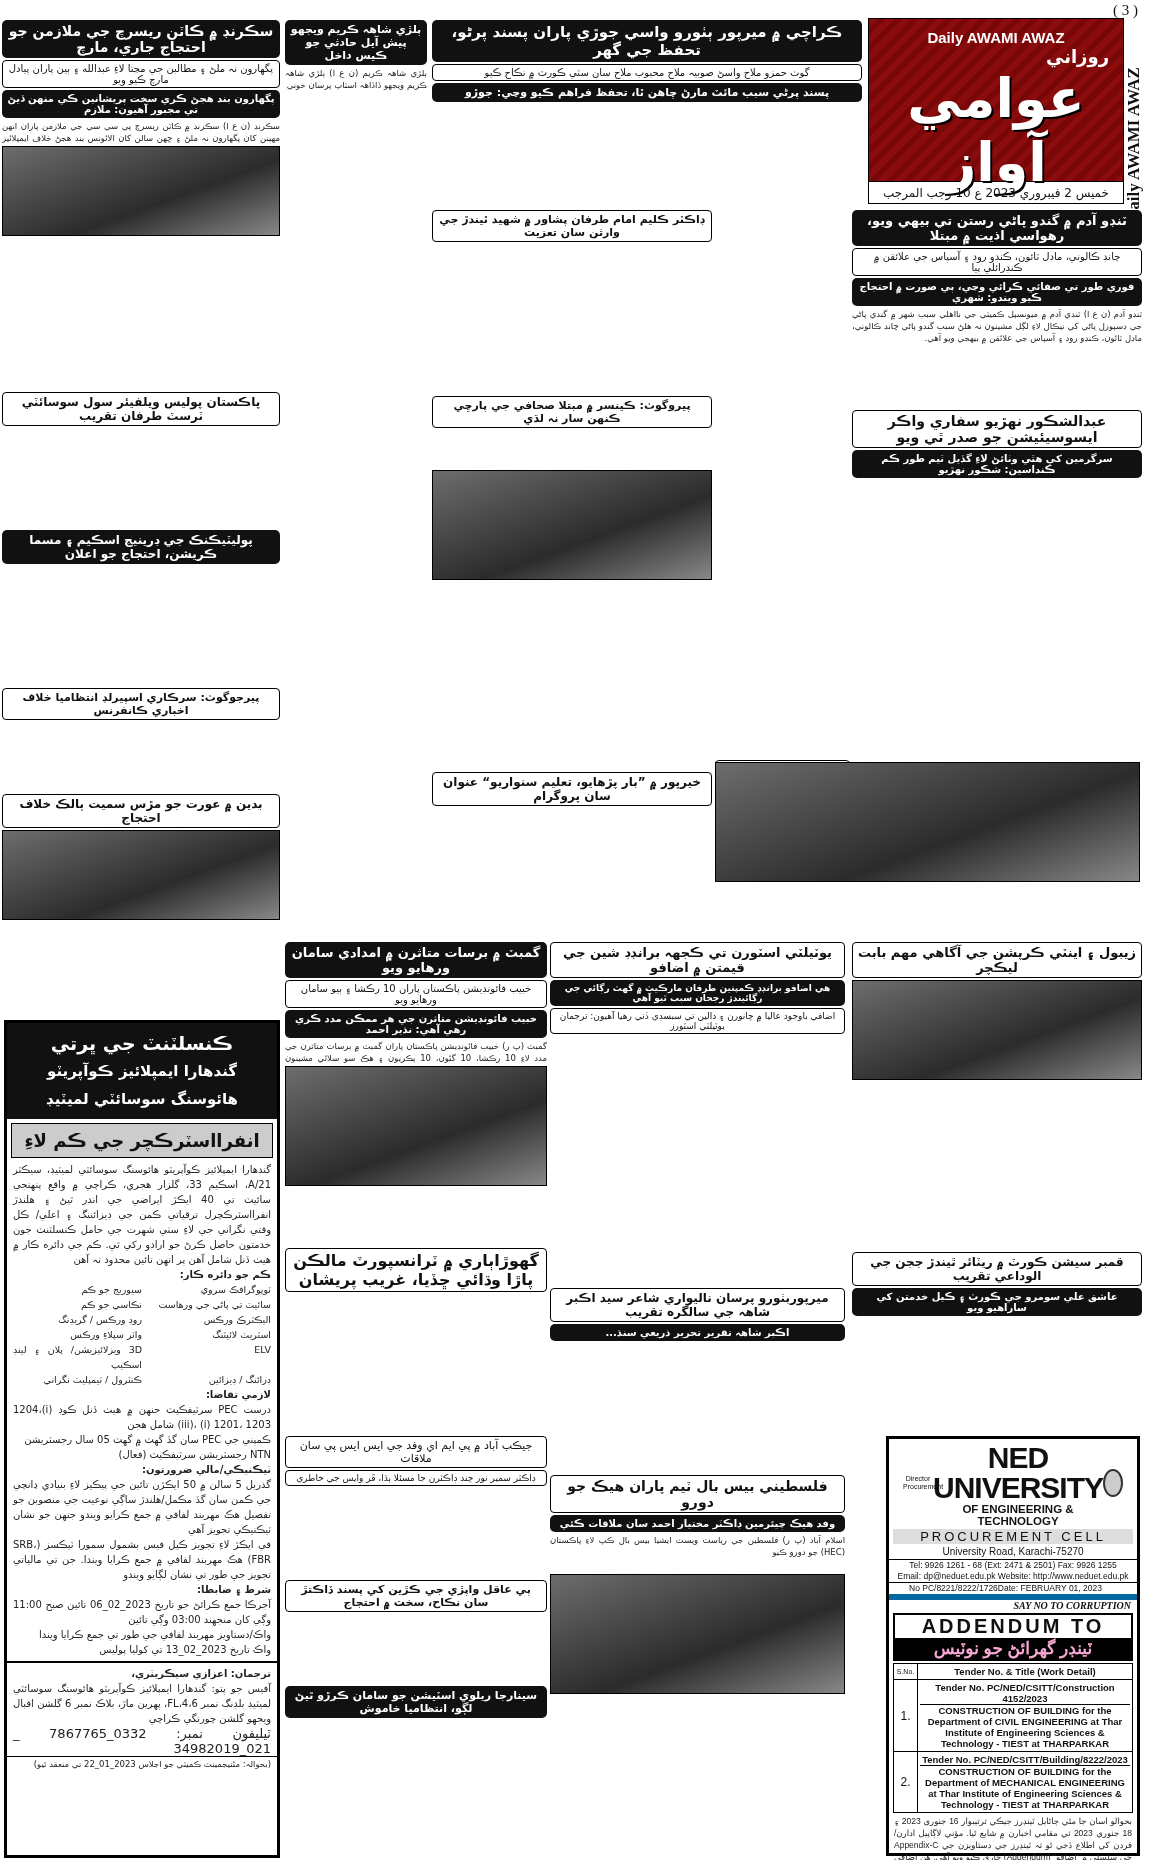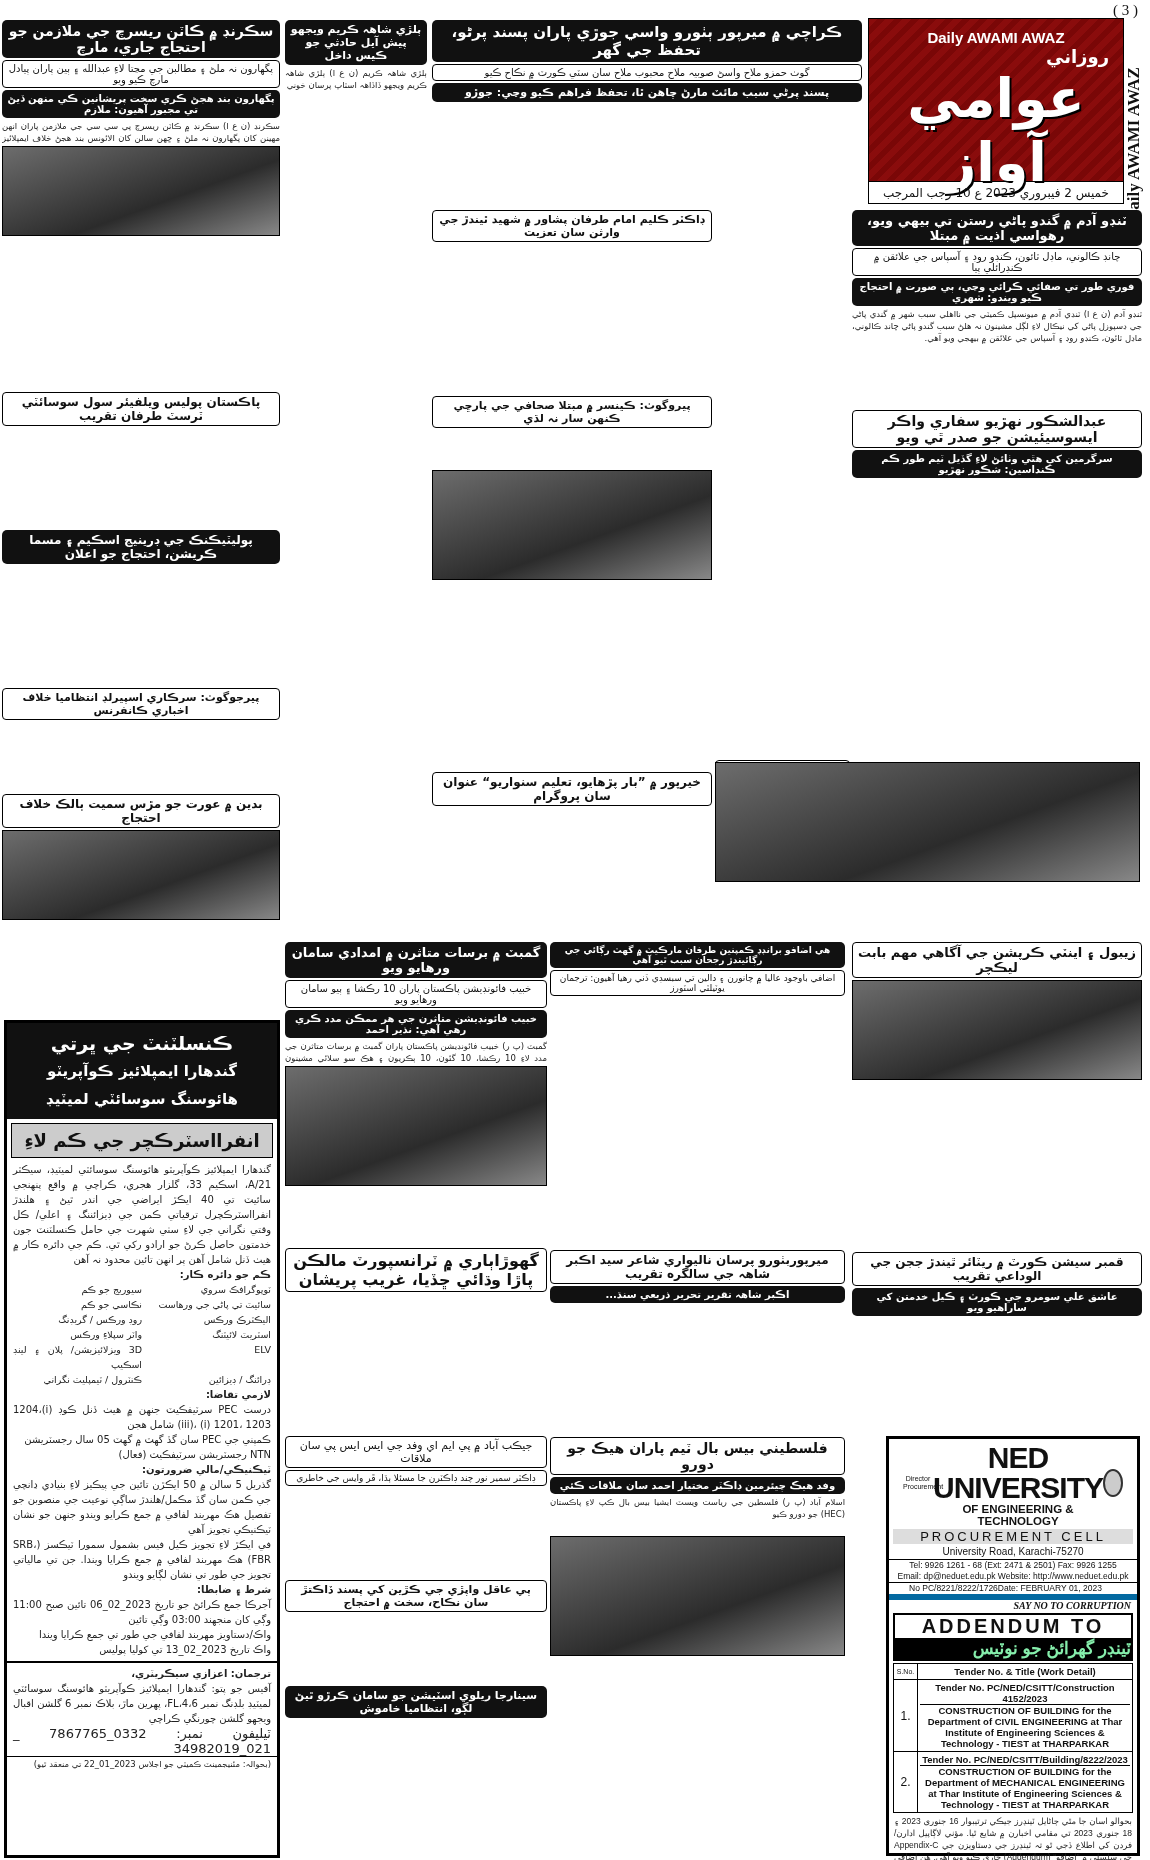--- a/index.html
+++ b/index.html
@@ -120,20 +120,21 @@
   <div class="sub" style="font-size:11px;font-weight:normal">جيڪب آباد ۾ پي ايم اي وفد جي ايس ايس پي سان ملاقات</div>
   <div class="sub" style="font-size:9px">ڊاڪٽر سمير نور چند ڊاڪٽرن جا مسئلا ٻڌا، ڦر وايس جي خاطري</div>
   <div class="txt" style="height:90px"></div>
   <div class="sub" style="font-size:11px;font-weight:bold">ٻي عاقل واپڙي جي ڪڙين کي پسند ڏاڪتڙ سان نڪاح، سخت ۾ احتجاج</div>
   <div class="txt" style="height:70px"></div>
   <div class="hd" style="font-size:11px">سينارجا ريلوي اسٽيشن جو سامان ڪرڙو ٿيڻ لڳو، انتظاميا خاموش</div>
   <div class="txt" style="height:60px"></div>
 </div>
 
 <div class="abs" style="left:550px;top:940px;width:295px;">
+  <div class="sub" style="font-size:13px;font-weight:bold">يوٽيلٽي اسٽورن تي ڪجهہ برانڊڊ شين جي قيمتن ۾ اضافو</div>
   <div class="hd" style="font-size:9px">هي اضافو برانڊڊ ڪمپنين طرفان مارڪيٽ ۾ گهٽ رڳائي جي رڳائيندڙ رجحان سبب ٿيو آهي</div>
   <div class="sub" style="font-size:9px">اضافي باوجود عاليا ۾ چانورن ۽ دالين تي سبسڊي ڏني رهيا آهيون: ترجمان يوٽيلٽي اسٽورز</div>
   <div class="txt" style="height:250px"></div>
   <div class="sub" style="font-size:12px;font-weight:bold">ميرپوربٺورو پرسان ناليواري شاعر سيد اڪبر شاهہ جي سالگره تقريب</div>
   <div class="hd" style="font-size:10px">اڪبر شاهہ تقرير تحرير ذريعي سنڌ...</div>
   <div class="txt" style="height:130px"></div>
   <div class="sub" style="font-size:14px;font-weight:bold">فلسطيني بيس بال ٽيم پاران هيڪ جو دورو</div>
   <div class="hd" style="font-size:10px">وفد هيڪ چيئرمين ڊاڪٽر مختيار احمد سان ملاقات ڪئي</div>
   <div class="txt" style="height:40px">اسلام آباد (پ ر) فلسطين جي رياست ويسٽ ايشيا بيس بال ڪپ لاءِ پاڪستان (HEC) جو دورو ڪيو</div>
   <div class="img" style="height:120px"></div>
@@ -209,21 +210,21 @@
   <div class="sm" style="font-size:10px">University Road, Karachi-75270</div>
   <div class="sm" style="border-top:1px solid #000;margin-top:2px">Tel: 9926 1261 - 68 (Ext: 2471 &amp; 2501) Fax: 9926 1255</div>
   <div class="sm">Email: dp@neduet.edu.pk Website: http://www.neduet.edu.pk</div>
   <div class="sm" style="display:flex;border-top:1px solid #000;border-bottom:6px solid #0369a1;padding:0 20px">
     <span>No PC/8221/8222/1726</span>
     <span>Date: FEBRUARY 01, 2023</span>
   </div>
   <div style="text-align:right;font-style:italic;font-weight:bold;font-size:10px;padding-right:6px;font-family:'Liberation Serif',serif">SAY NO TO CORRUPTION</div>
   <div style="margin:2px 4px;background:#000;padding:2px">
     <div style="background:#fff;text-align:center;font-weight:bold;font-size:20px;letter-spacing:3px">ADDENDUM TO</div>
-    <div style="color:#86efac;font-weight:bold;font-size:17px;direction:rtl">ٽينڊر گهرائڻ جو نوٽيس</div>
+    <div style="color:#f9a8d4;text-align:center;font-weight:bold;font-size:17px;direction:rtl">ٽينڊر گهرائڻ جو نوٽيس</div>
   </div>
   <div class="tbl">
     <div class="tr" style="border-top:none">
       <div class="n" style="font-size:7px">S.No.</div>
       <div class="d">Tender No. &amp; Title (Work Detail)</div>
     </div>
     <div class="tr">
       <div class="n">1.</div>
       <div class="d">
         <div style="border-bottom:1px solid #000">Tender No. PC/NED/CSITT/Construction 4152/2023</div>

